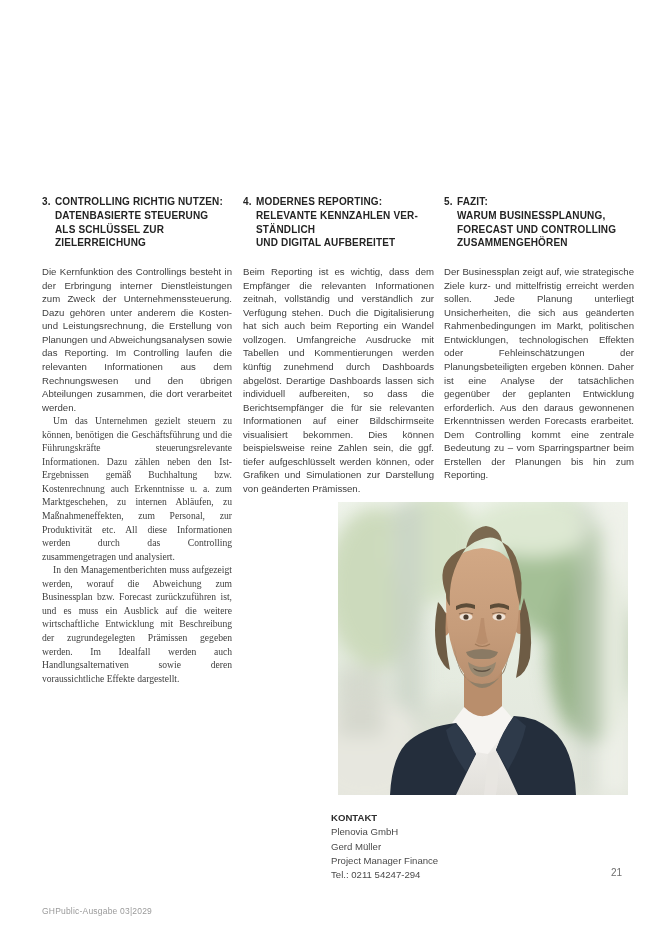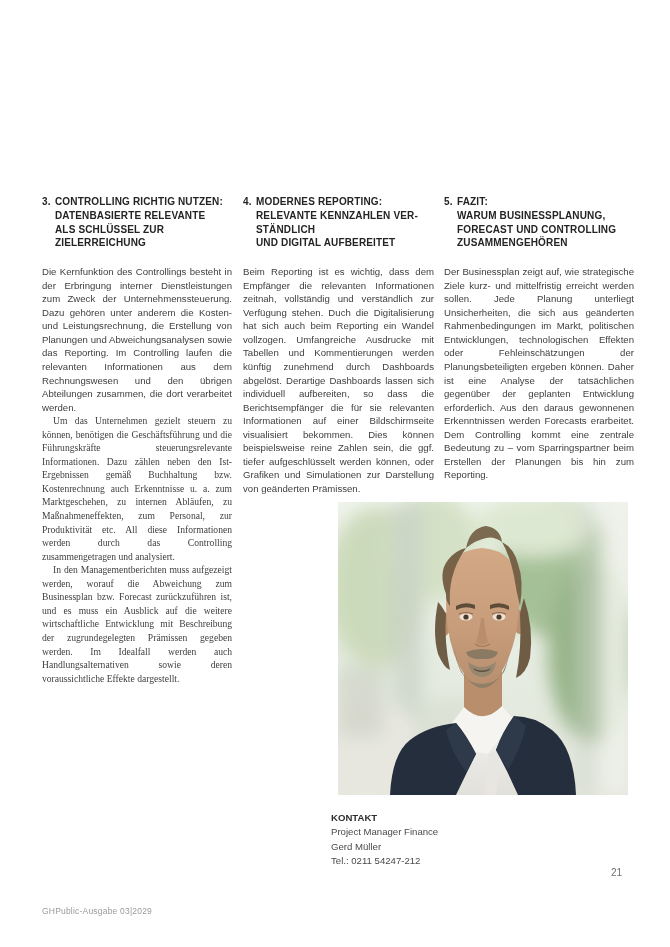--- a/index.html
+++ b/index.html
@@ -81,21 +81,21 @@
 </style>
 </head>
 <body>
 
 <div class="page">
 
   <div class="col col-1">
     <div class="heading">
       <span class="h-num">3.</span>
       <span class="h-text">CONTROLLING RICHTIG NUTZEN:
-DATENBASIERTE RELEVANTE
+DATENBASIERTE STEUERUNG
 ALS SCHLÜSSEL ZUR
 ZIELERREICHUNG</span>
     </div>
     <div class="body-text">
       <p>Die Kernfunktion des Controllings besteht in der Erbringung interner Dienstleistungen zum Zweck der Unternehmenssteuerung. Dazu gehören unter anderem die Kosten- und Leistungsrechnung, die Erstellung von Planungen und Abweichungsanalysen sowie das Reporting. Im Controlling laufen die relevanten Informationen aus dem Rechnungswesen und den übrigen Abteilungen zusammen, die dort verarbeitet werden.</p>
       <p>Um das Unternehmen gezielt steuern zu können, benötigen die Geschäftsführung und die Führungskräfte steuerungsrelevante Informationen. Dazu zählen neben den Ist-Ergebnissen gemäß Buchhaltung bzw. Kostenrechnung auch Erkenntnisse u. a. zum Marktgeschehen, zu internen Abläufen, zu Maßnahmeneffekten, zum Personal, zur Produktivität etc. All diese Informationen werden durch das Controlling zusammengetragen und analysiert.</p>
       <p>In den Managementberichten muss aufgezeigt werden, worauf die Abweichung zum Businessplan bzw. Forecast zurückzuführen ist, und es muss ein Ausblick auf die weitere wirtschaftliche Entwicklung mit Beschreibung der zugrundegelegten Prämissen gegeben werden. Im Idealfall werden auch Handlungsalternativen sowie deren voraussichtliche Effekte dargestellt.</p>
     </div>
   </div>
 
@@ -208,21 +208,22 @@
         <path d="M128 150 Q144 144 160 150 Q158 158 144 157 Q130 158 128 150 Z" fill="#8a7a64"></path>
         <path d="M116 140 Q118 166 130 178 Q138 186 144 186 Q152 186 160 177 Q170 166 173 138 Q170 162 166 170 Q158 182 144 182 Q130 182 123 170 Q117 158 116 140 Z" fill="#8f7f68"></path>
         <path d="M130 160 Q144 170 158 160 Q156 174 144 175 Q132 174 130 160 Z" fill="#97876f"></path>
         <path d="M135 166 Q144 171 153 166 Q151 170 144 170 Q137 170 135 166 Z" fill="#5f5243"></path>
       </g>
     </svg>
   </div>
 
   <div class="contact">
     <div class="contact-label">KONTAKT</div>
+    <div class="contact-line">Plenovia GmbH</div>
+    <div class="contact-line">Gerd Müller</div>
     <div class="contact-line">Project Manager Finance</div>
-    <div class="contact-line">Gerd Müller</div>
-    <div class="contact-line">Tel.: 0211 54247-212</div>
+    <div class="contact-line">Tel.: 0211 54247-294</div>
   </div>
 
   <div class="footer-left">GHPublic-Ausgabe 03|2029</div>
   <div class="footer-page">21</div>
 
 </div>
 
 </body></html>

